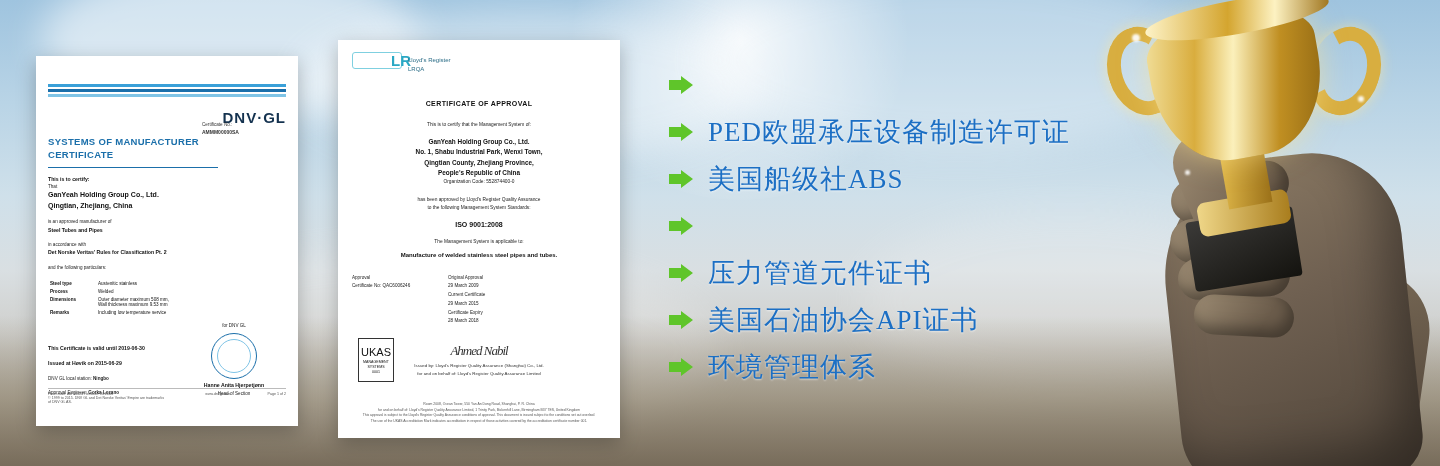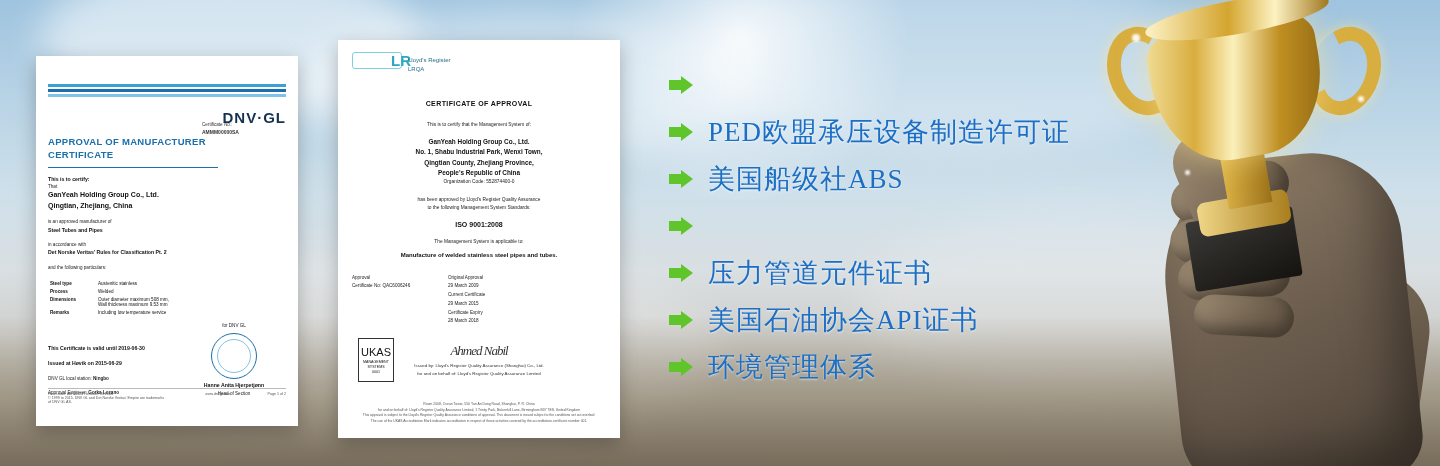--- a/index.html
+++ b/index.html
@@ -323,21 +323,21 @@
 
   <div class="cert cert-dnv">
     <div class="cert-inner">
       <div class="dnv-bars">
         <div class="bar-a"></div>
         <div class="bar-b"></div>
         <div class="bar-c"></div>
       </div>
       <div class="dnv-logo">DNV·GL</div>
 
-      <div class="dnv-title">APPROVAL OF MANUFACTURER CERTIFICATE</div>
+      <div class="dnv-title">SYSTEMS OF MANUFACTURER CERTIFICATE</div>
 
       <div class="cert-no">
         <div>Certificate No.:</div>
         <b>AMMM00000SA</b>
       </div>
 
       <div class="blk tiny-b">This is to certify:</div>
       <div class="tiny">That</div>
       <div class="company">GanYeah Holding Group Co., Ltd.</div>
       <div class="company">Qingtian, Zhejiang, China</div>

